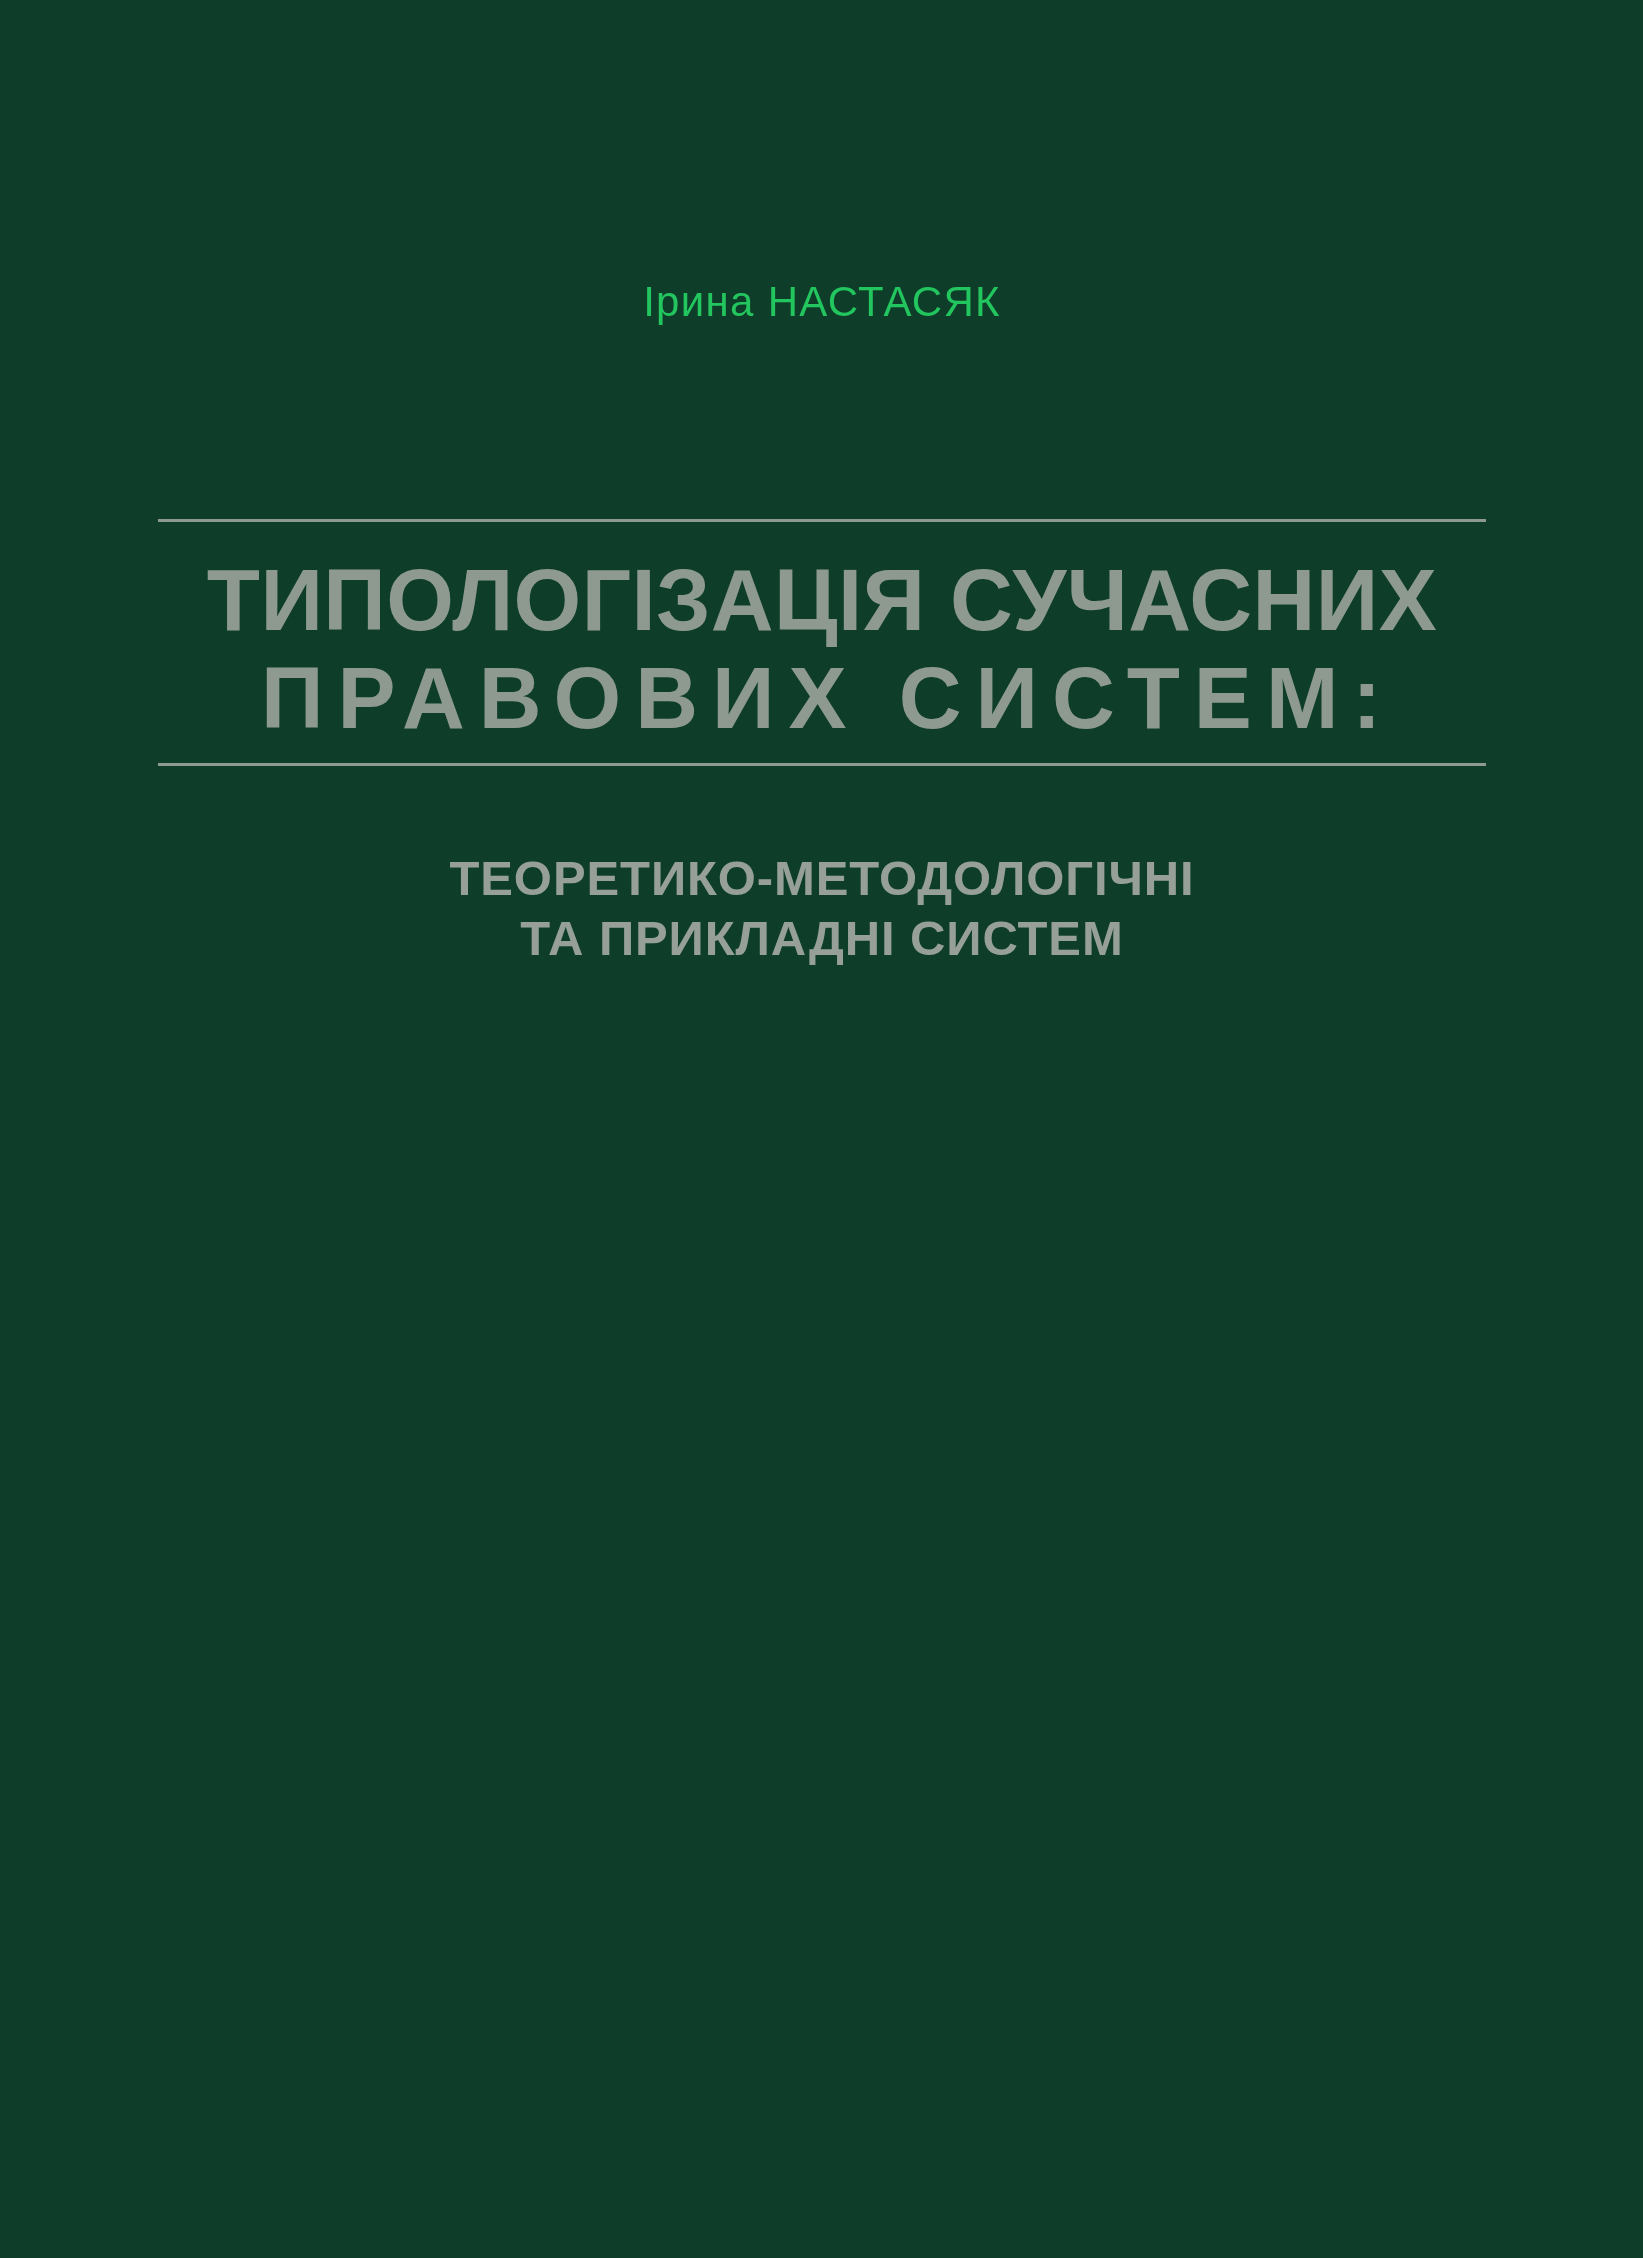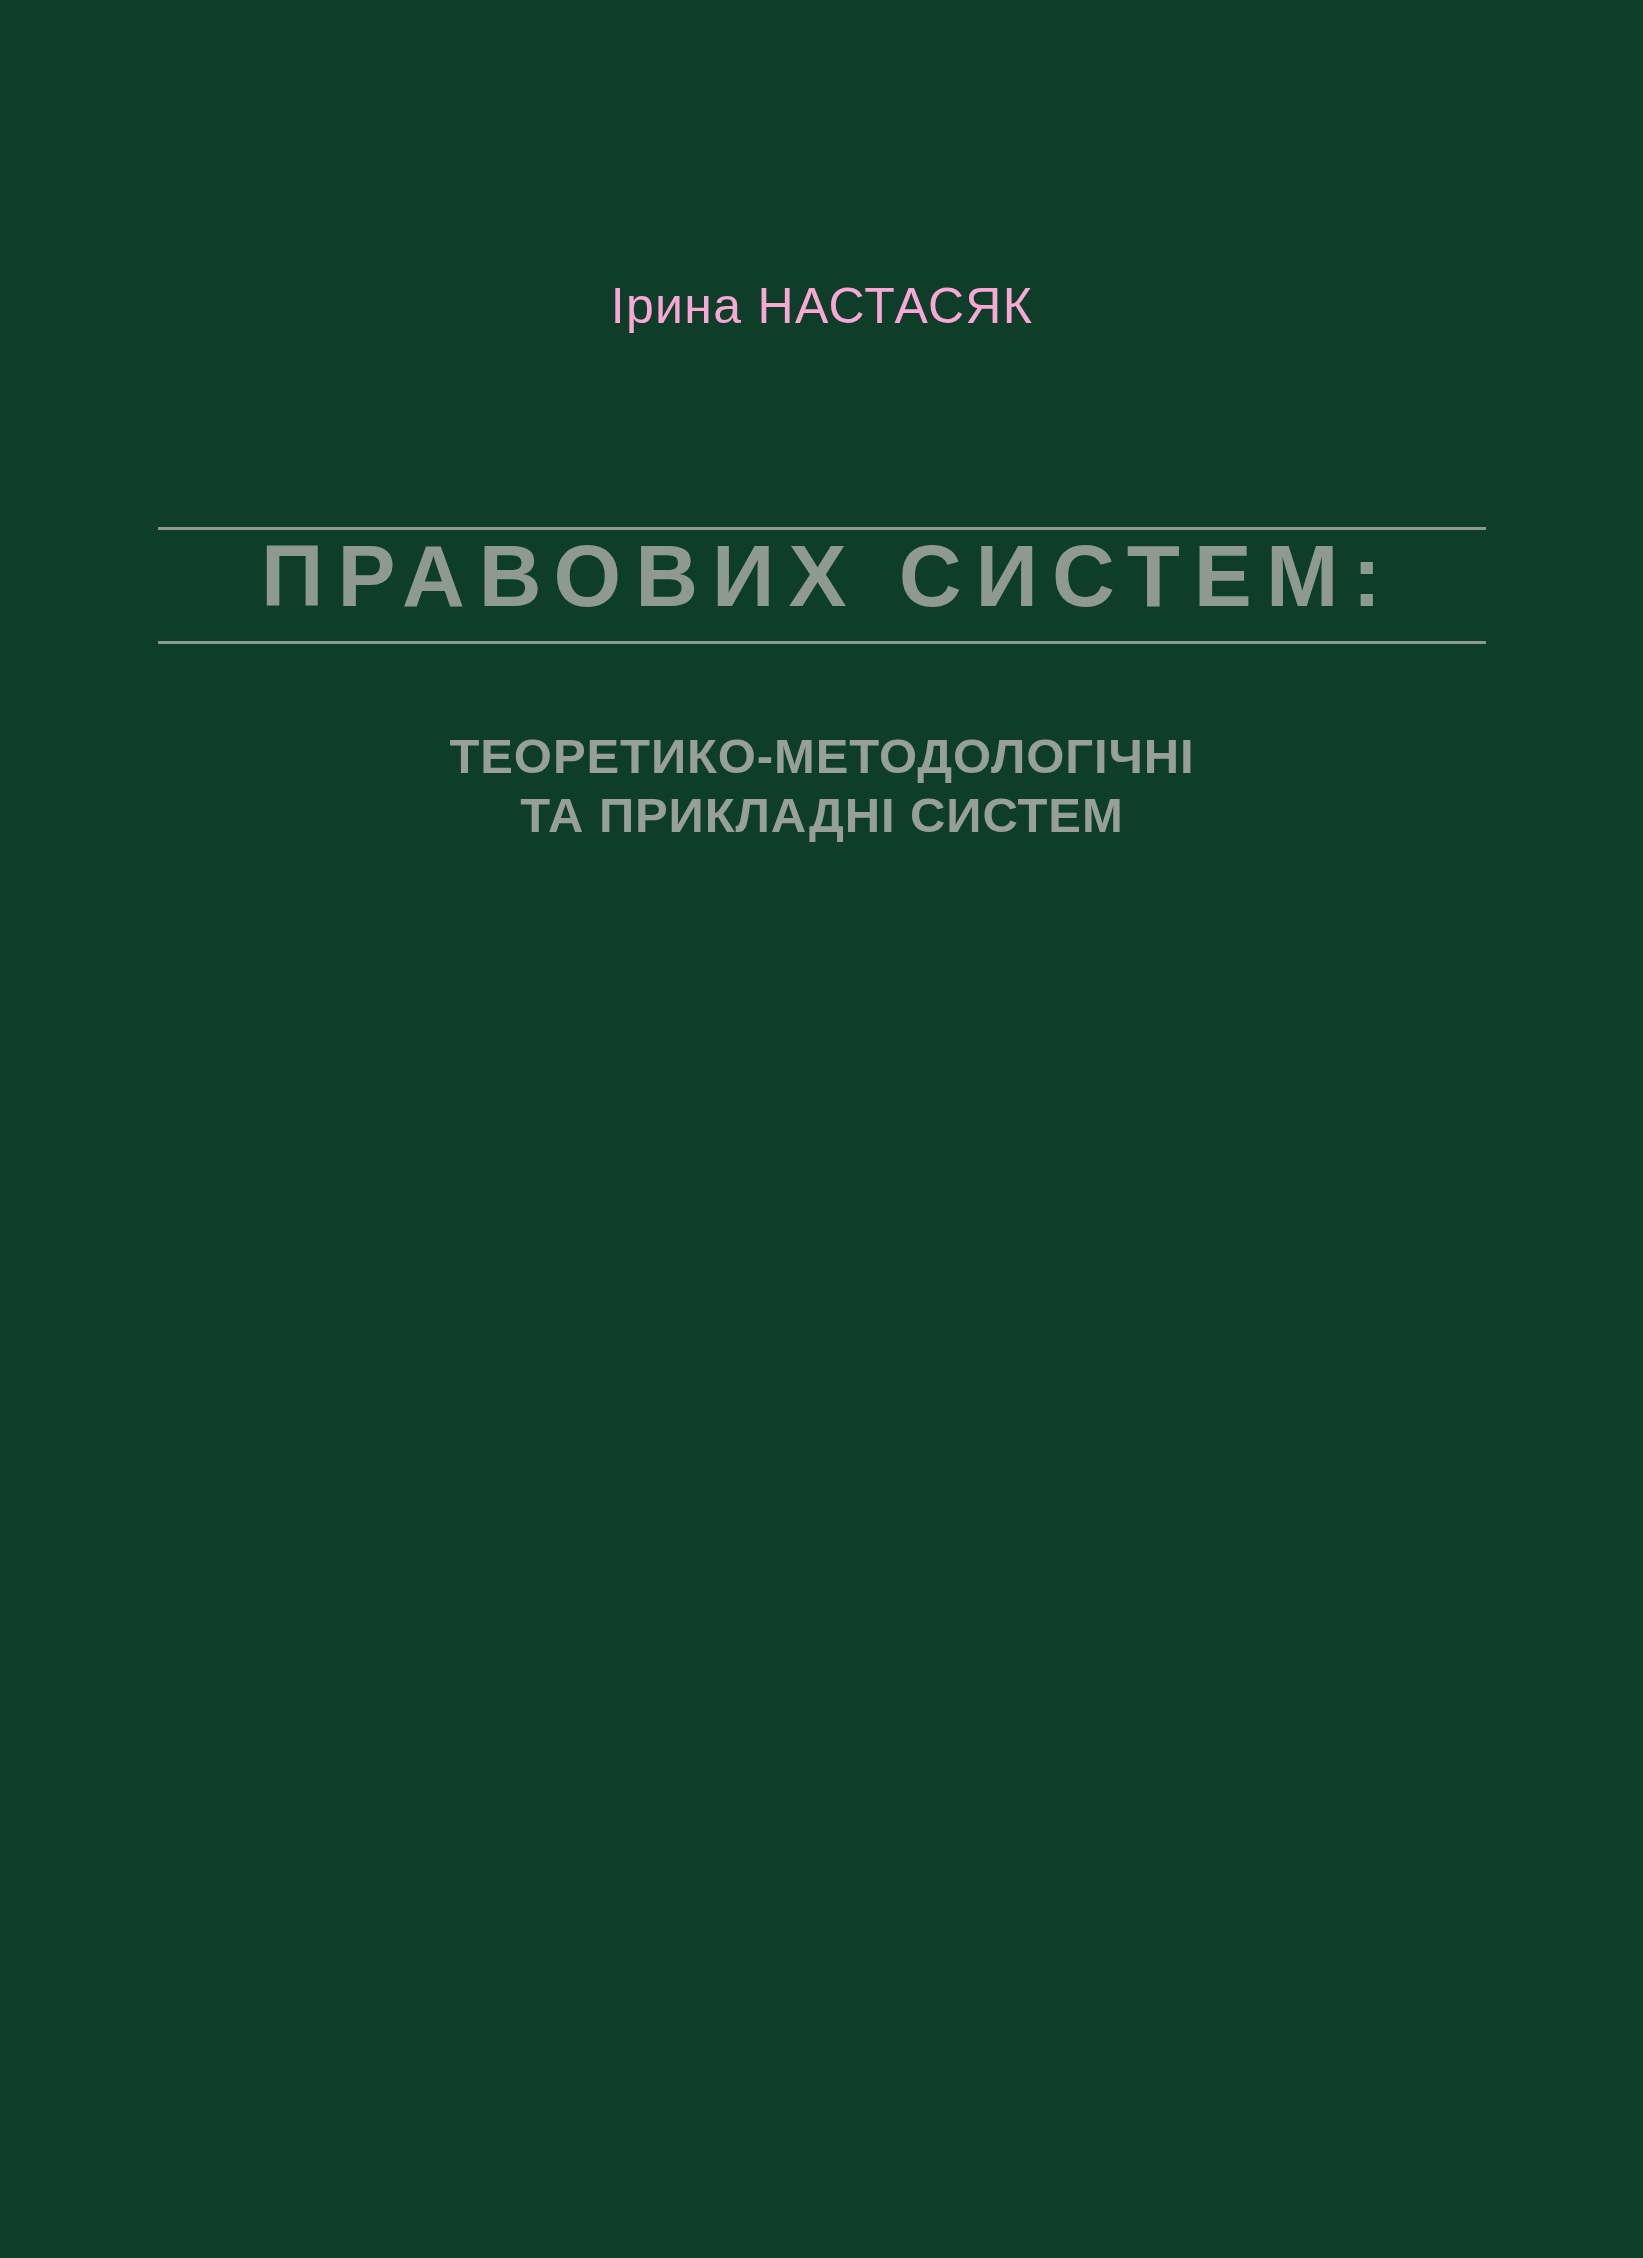--- a/index.html
+++ b/index.html
@@ -21,24 +21,24 @@
     background: #0e3e29;
     box-sizing: border-box;
     display: flex;
     flex-direction: column;
     align-items: center;
   }
 
   .author {
     margin-top: 281px;
     font-family: "Liberation Sans", sans-serif;
-    font-size: 50px;
+    font-size: 42px;
     font-weight: 400;
     letter-spacing: 1.3px;
-    color: #f9a8d4;
+    color: #22c55e;
     text-align: center;
     line-height: 1;
   }
 
   .rule-block {
     margin-top: 196px;
     width: 1328px;
     display: flex;
     flex-direction: column;
     align-items: center;
@@ -92,20 +92,21 @@
 </head>
 <body>
 
 <div class="cover">
 
   <div class="author">Ірина НАСТАСЯК</div>
 
   <div class="rule-block">
     <div class="rule"></div>
 
+    <div class="title-main title-line-1">ТИПОЛОГІЗАЦІЯ СУЧАСНИХ</div>
 
     <div class="title-main title-line-2">ПРАВОВИХ СИСТЕМ:</div>
 
     <div class="rule"></div>
   </div>
 
   <div class="subtitle">
     <span class="subtitle-line">ТЕОРЕТИКО-МЕТОДОЛОГІЧНІ</span>
     <span class="subtitle-line">ТА ПРИКЛАДНІ СИСТЕМ</span>
   </div>

